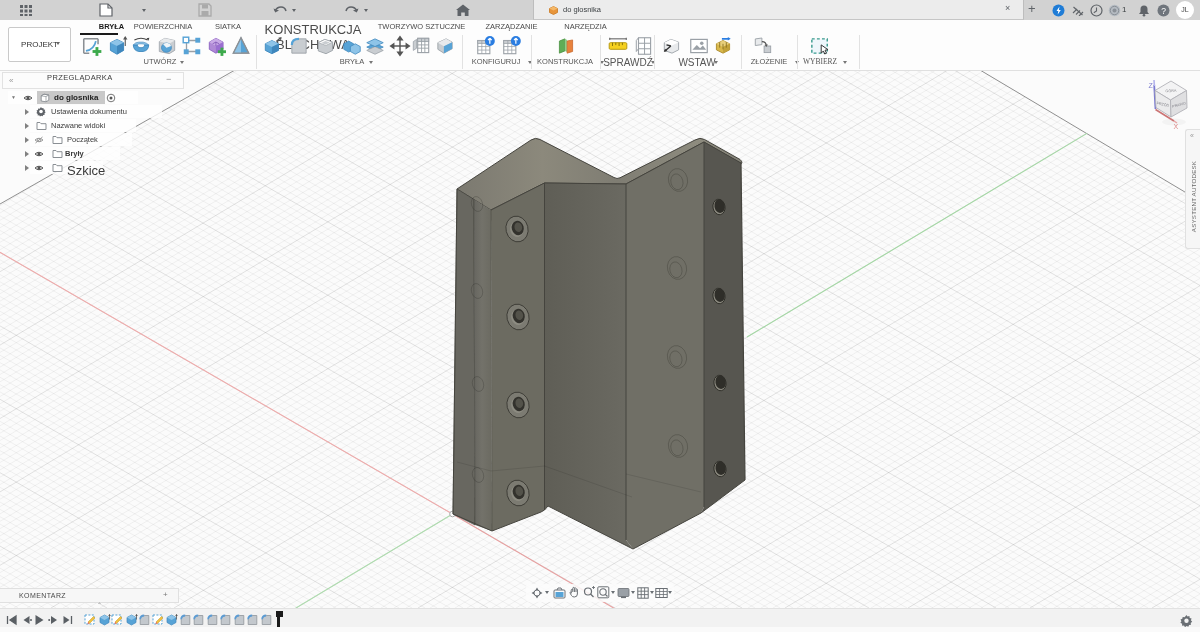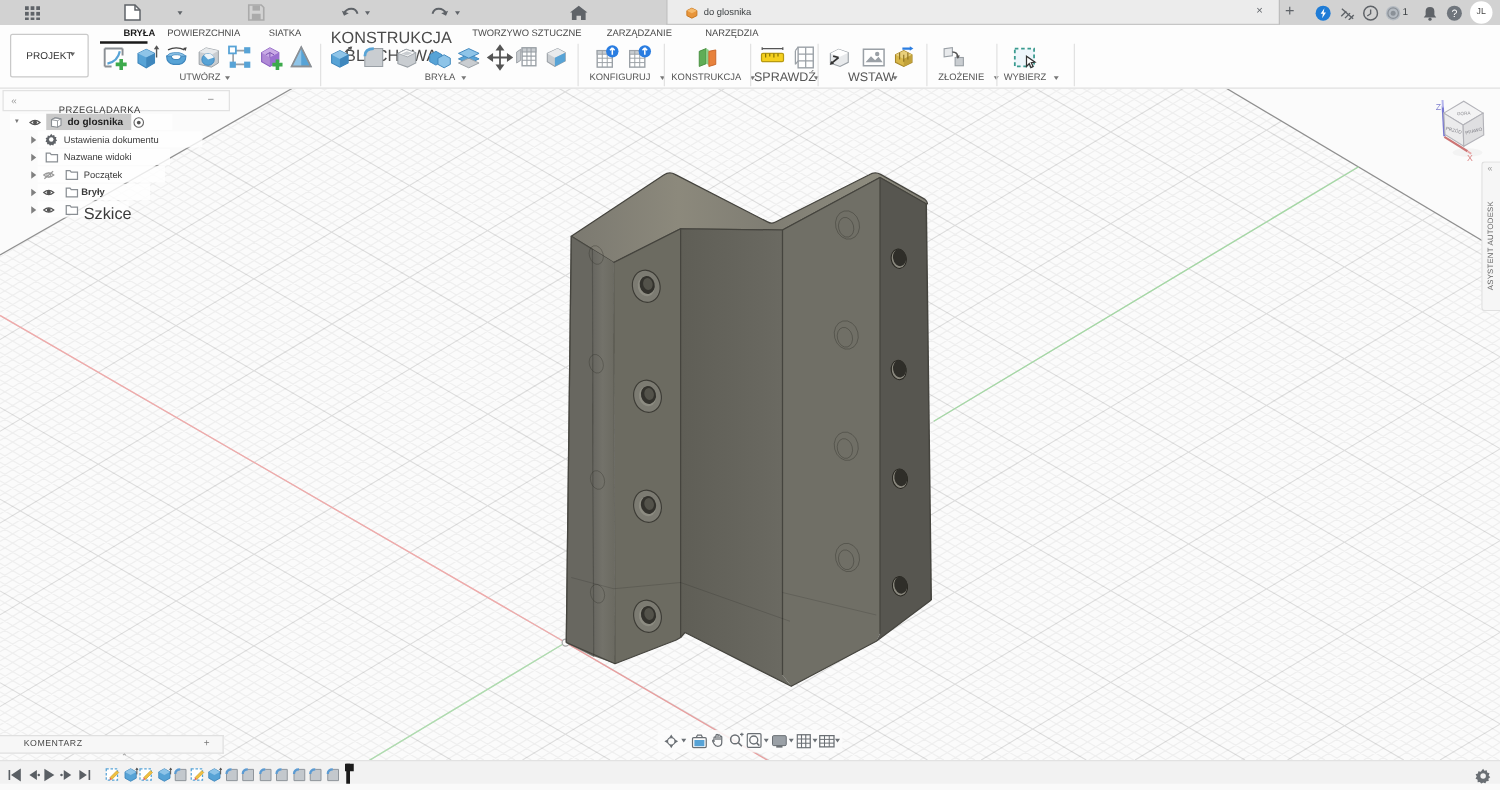--- a/index.html
+++ b/index.html
@@ -153,21 +153,21 @@
   <path d="M1170.5,100 L1186.5,90.5 L1187,108 L1171,117 Z" fill="#dfdfe1"></path>
  </g>
  <text x="1171" y="92" font-size="3.7" fill="#8e8e93" text-anchor="middle" transform="rotate(-3 1171 91)">GÓRA</text>
  <text x="1163" y="105.5" font-size="3.7" fill="#85858c" text-anchor="middle" transform="rotate(14 1163 104)">PRZÓD</text>
  <text x="1179" y="106" font-size="3.7" fill="#85858c" text-anchor="middle" transform="rotate(-14 1179 105)">PRAWO</text>
 </g>
 </svg>
   <div style="position:absolute;left:0;top:0;width:200px;height:120px;">
         <div style="position:absolute;left:2px;top:2px;width:180px;height:15px;background:#fcfcfc;border:1px solid #e2e2e2;">
 <span style="position:absolute;left:6px;top:2.5px;font-size:8px;color:#999;">«</span>
-<span style="position:absolute;left:19px;top:10px;font-size:7.5px;color:#3a3a3a;letter-spacing:0.4px;padding-left:25px;">PRZEGLĄDARKA</span>
+<span style="position:absolute;left:19px;top:0;font-size:7.5px;color:#3a3a3a;letter-spacing:0.4px;padding-left:25px;">PRZEGLĄDARKA</span>
 <span style="position:absolute;left:163px;top:1px;font-size:9px;color:#888;">−</span>
         </div>
         <div style="position:absolute;left:8px;top:21px;width:130px;height:13px;background:rgba(255,255,255,0.7);"></div>
         <span style="position:absolute;left:11px;top:24px;font-size:5px;color:#777;">▼</span>
         <svg style="position:absolute;left:23px;top:22.5px" width="10" height="10" viewBox="0 0 10 10">
           <path d="M1,5 Q5,1.5 9,5 Q5,8.5 1,5 Z" fill="none" stroke="#555" stroke-width="1"></path>
           <circle cx="5" cy="5" r="1.6" fill="#555"></circle>
         </svg>
         <div style="position:absolute;left:37px;top:21px;width:68px;height:13px;background:#c9c9c9;"></div>
         <svg style="position:absolute;left:40px;top:22.5px" width="10" height="10" viewBox="0 0 10 10">
@@ -355,21 +355,21 @@
       <div style="position:absolute;left:458px;top:37px;width:76px;text-align:center;font-size:7.5px;color:#555;">KONFIGURUJ</div>
       <i style="position:absolute;left:528px;top:41px;width:0;height:0;border-left:2.5px solid transparent;border-right:2.5px solid transparent;border-top:3.2px solid #777;"></i>
       <div style="position:absolute;left:524px;top:37px;width:82px;text-align:center;font-size:7.5px;color:#555;">KONSTRUKCJA</div>
       <i style="position:absolute;left:600px;top:41px;width:0;height:0;border-left:2.5px solid transparent;border-right:2.5px solid transparent;border-top:3.2px solid #777;"></i>
       <div style="position:absolute;left:599px;top:37px;width:58px;text-align:center;font-size:10px;color:#555;">SPRAWDŹ</div>
       <i style="position:absolute;left:651px;top:41px;width:0;height:0;border-left:2.5px solid transparent;border-right:2.5px solid transparent;border-top:3.2px solid #777;"></i>
       <div style="position:absolute;left:674px;top:37px;width:46px;text-align:center;font-size:10px;color:#555;">WSTAW</div>
       <i style="position:absolute;left:714px;top:41px;width:0;height:0;border-left:2.5px solid transparent;border-right:2.5px solid transparent;border-top:3.2px solid #777;"></i>
       <div style="position:absolute;left:737px;top:37px;width:64px;text-align:center;font-size:7.5px;color:#555;">ZŁOŻENIE</div>
       <i style="position:absolute;left:795px;top:41px;width:0;height:0;border-left:2.5px solid transparent;border-right:2.5px solid transparent;border-top:3.2px solid #777;"></i>
-      <div style="position:absolute;left:791px;top:37px;width:58px;text-align:center;font-size:7.5px;color:#555;">WYBIERZ</div>
+      <div style="position:absolute;left:791px;top:37px;width:58px;text-align:center;font-size:7.5px;color:#555;font-family:Liberation Serif, serif;">WYBIERZ</div>
       <i style="position:absolute;left:843px;top:41px;width:0;height:0;border-left:2.5px solid transparent;border-right:2.5px solid transparent;border-top:3.2px solid #777;"></i>
       <div style="position:absolute;left:256px;top:15px;width:1px;height:34px;background:#e2e2e2;"></div>
       <div style="position:absolute;left:462px;top:15px;width:1px;height:34px;background:#e2e2e2;"></div>
       <div style="position:absolute;left:531px;top:15px;width:1px;height:34px;background:#e2e2e2;"></div>
       <div style="position:absolute;left:600px;top:15px;width:1px;height:34px;background:#e2e2e2;"></div>
       <div style="position:absolute;left:654px;top:15px;width:1px;height:34px;background:#e2e2e2;"></div>
       <div style="position:absolute;left:741px;top:15px;width:1px;height:34px;background:#e2e2e2;"></div>
       <div style="position:absolute;left:797px;top:15px;width:1px;height:34px;background:#e2e2e2;"></div>
       <div style="position:absolute;left:859px;top:15px;width:1px;height:34px;background:#e2e2e2;"></div>
       <svg style="position:absolute;left:81px;top:15px" width="22" height="22" viewBox="0 0 20 20">

